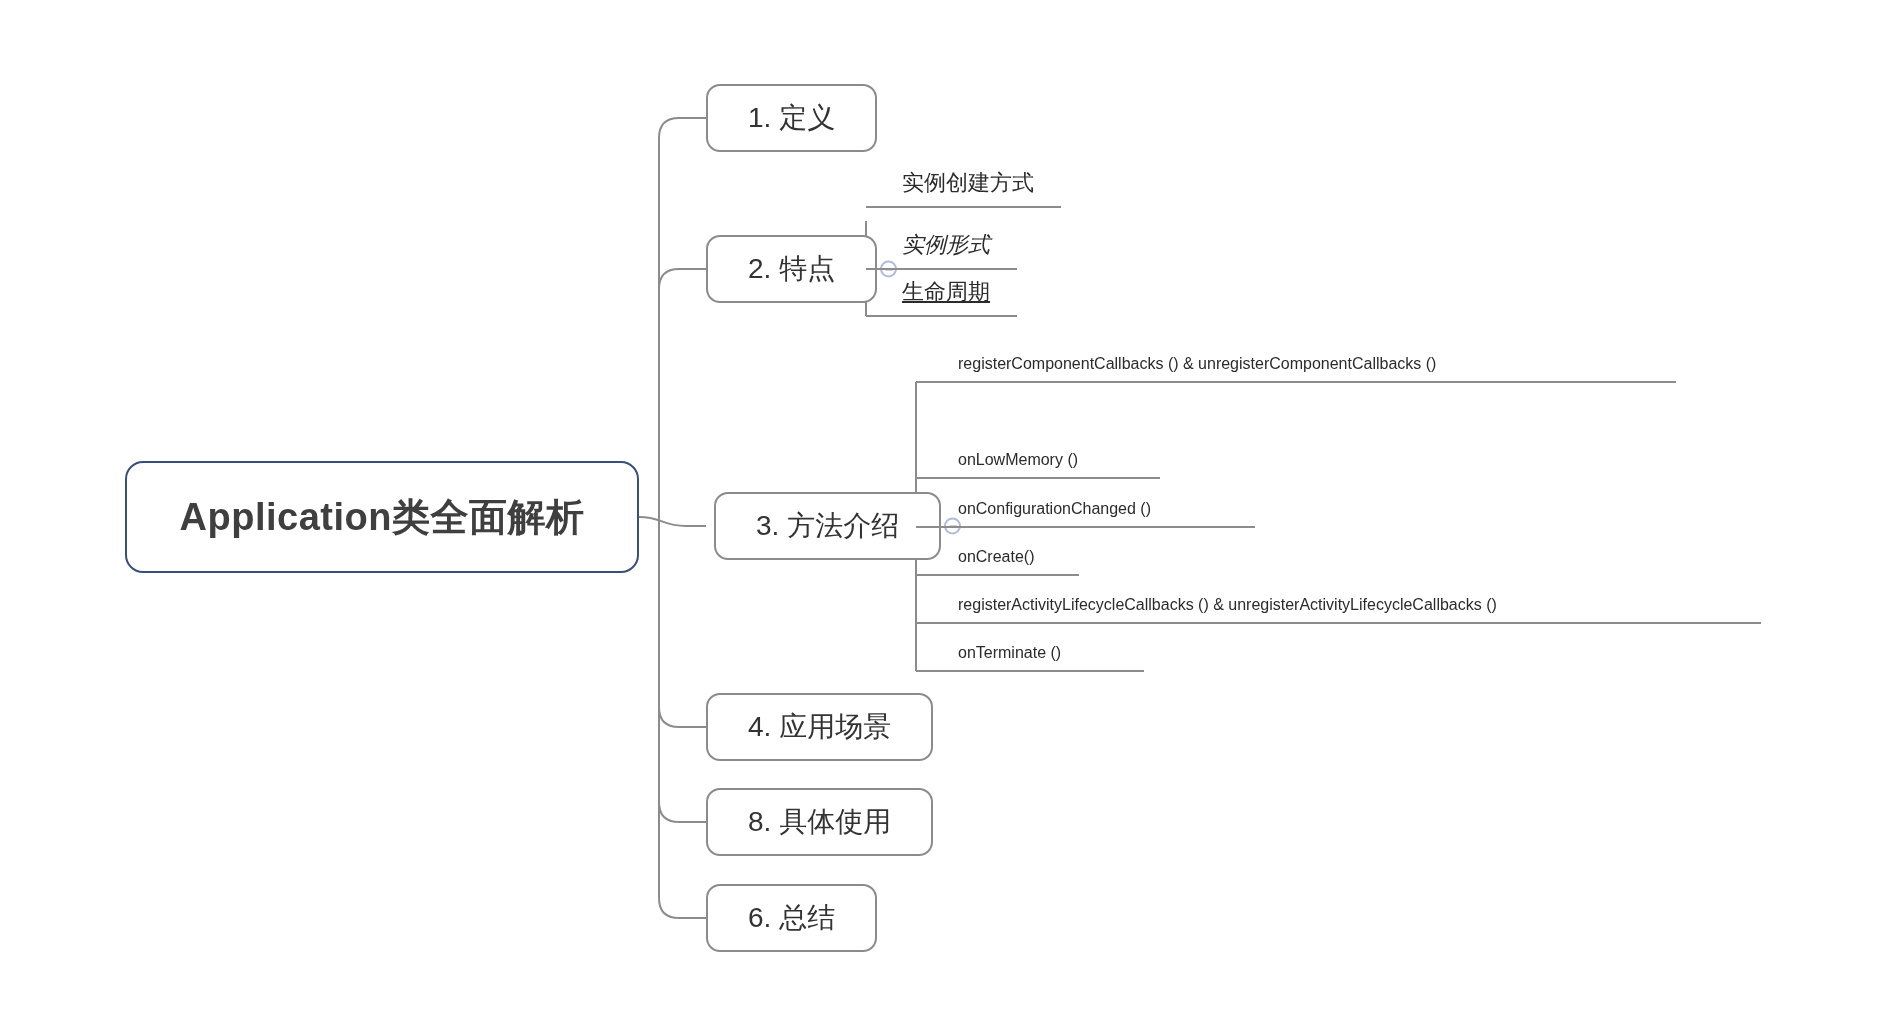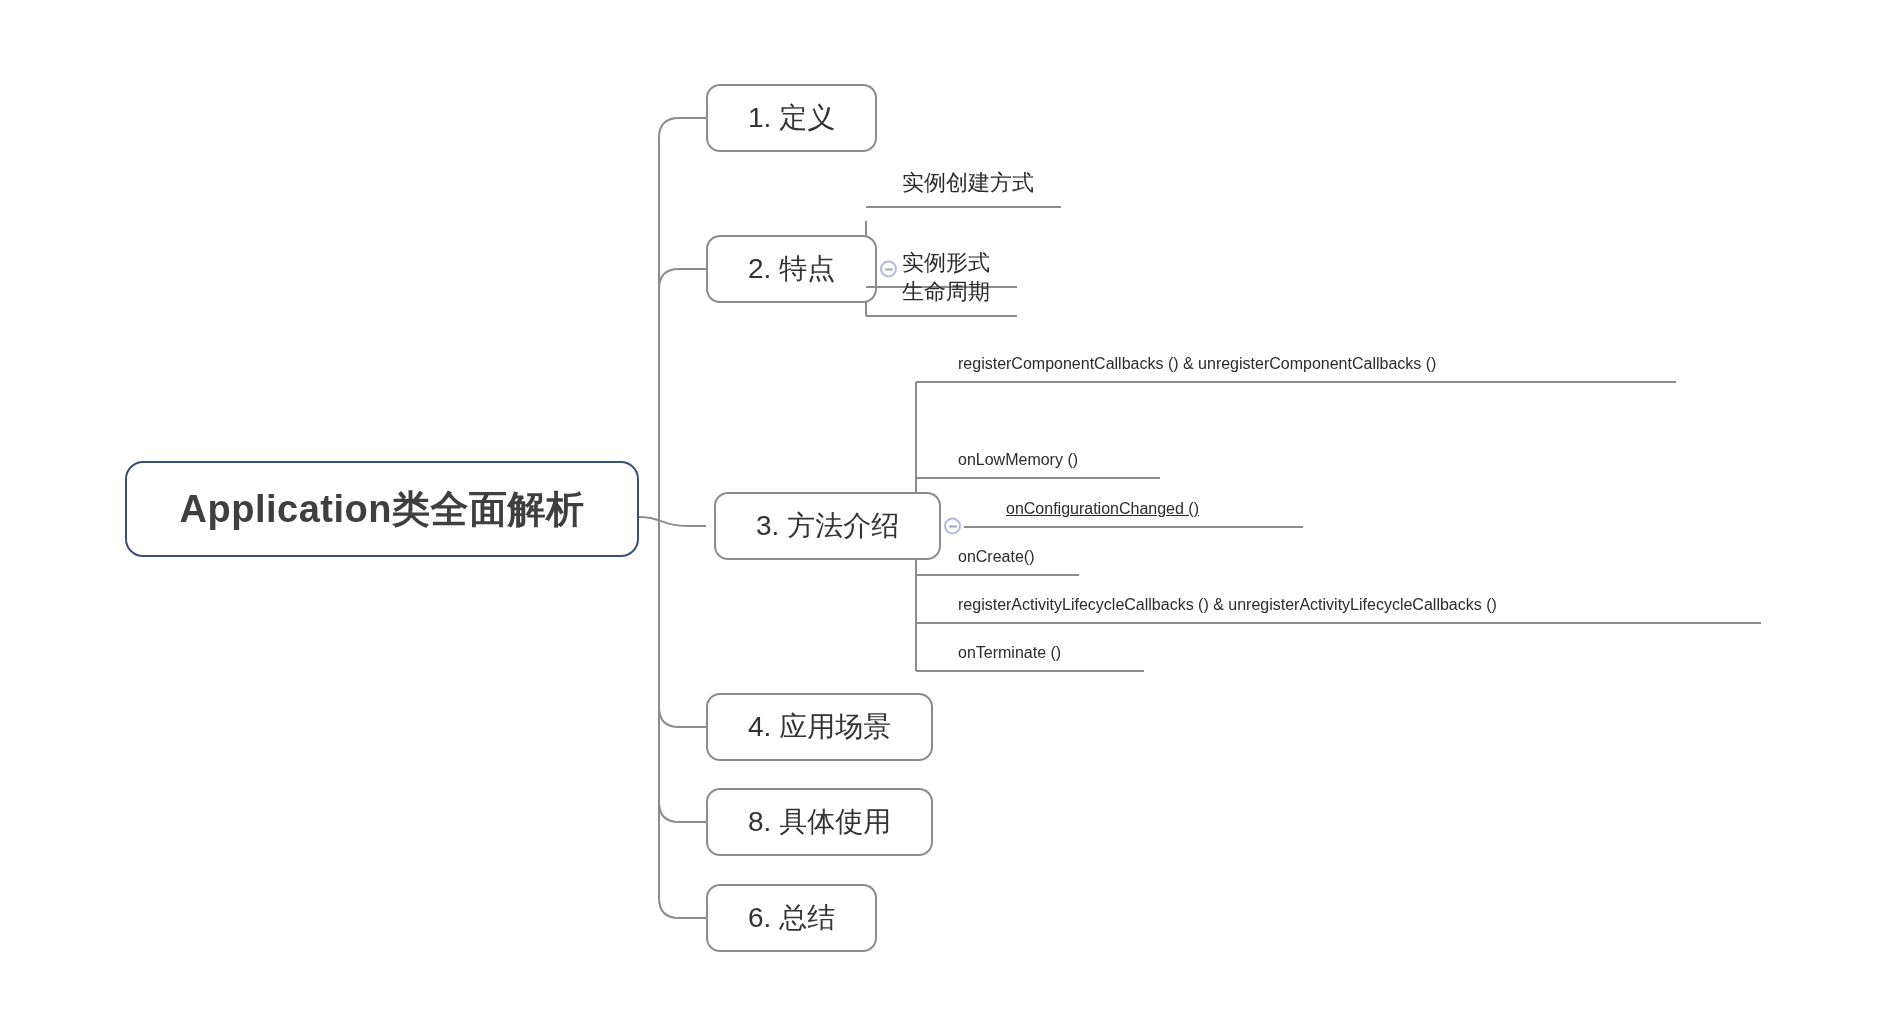--- a/index.html
+++ b/index.html
@@ -14,21 +14,21 @@
   .wires path{fill:none;stroke:var(--connector);stroke-width:2px;}
 
   .topic{
     position:absolute;box-sizing:border-box;background:#fff;
     border:2px solid var(--topic-border);border-radius:14px;
     display:flex;align-items:center;justify-content:center;
     font-size:28px;color:var(--topic-text);white-space:nowrap;
     padding:0 40px;height:68px;
   }
   .root{
-    left:125px;top:461px;min-width:514px;height:96px;border-radius:18px;
+    left:125px;top:461px;min-width:514px;height:112px;border-radius:18px;
     border:2px solid var(--root-border);font-size:38px;font-weight:700;
     color:var(--root-text);letter-spacing:.5px;
   }
   #t1{left:706px;top:84px;min-width:136px;}
   #t2{left:706px;top:235px;min-width:136px;}
   #t3{left:714px;top:492px;min-width:186px;}
   #t4{left:706px;top:693px;min-width:186px;}
   #t5{left:706px;top:788px;min-width:186px;}
   #t6{left:706px;top:884px;min-width:136px;}
 
@@ -44,27 +44,27 @@
     position:absolute;box-sizing:border-box;height:36px;
     border-bottom:2px solid var(--connector);
     display:flex;align-items:flex-end;white-space:nowrap;
     color:var(--subtopic-text);
   }
   .sub.cjk{font-size:22px;padding:0 27px 8px 36px;}
   .sub.lat{font-size:16px;padding:0 40px 8px 42px;}
 
   
   #r21{left:866px;top:172px;min-width:195px;}
-  #r22{left:866px;top:252px;min-width:138px;}
-  #r23{left:866px;top:281px;min-width:141px;}
+  #r22{left:866px;top:234px;min-width:138px;font-style:italic;}
+  #r23{left:866px;top:281px;min-width:141px;text-decoration:underline;}
   
   #r31{left:916px;top:347px;min-width:760px;}
   #r32{left:916px;top:395px;min-width:251px;}
   #r33{left:916px;top:443px;min-width:244px;}
-  #r34{left:964px;top:492px;min-width:339px;text-decoration:underline;}
+  #r34{left:916px;top:492px;min-width:339px;}
   #r35{left:916px;top:540px;min-width:163px;}
   #r36{left:916px;top:588px;min-width:845px;}
   #r37{left:916px;top:636px;min-width:228px;}
 </style>
 </head>
 <body>
 
 <div class="canvas">
 
   <svg class="wires" viewBox="0 0 1894 1018">

